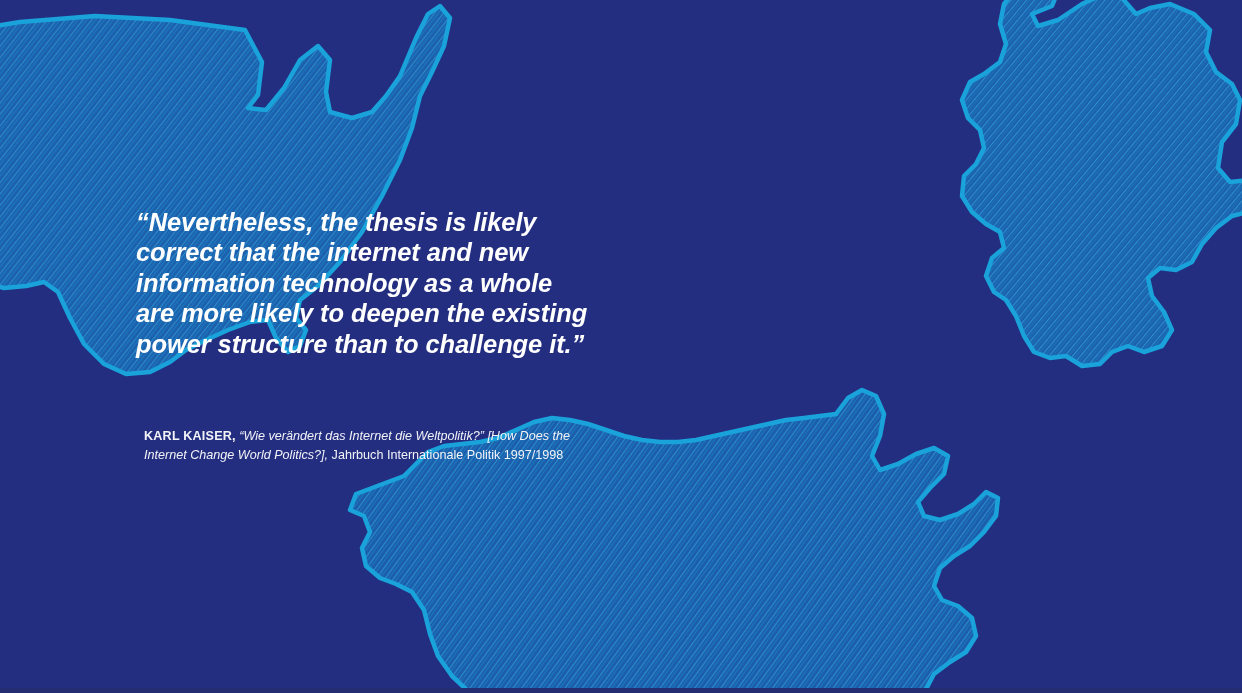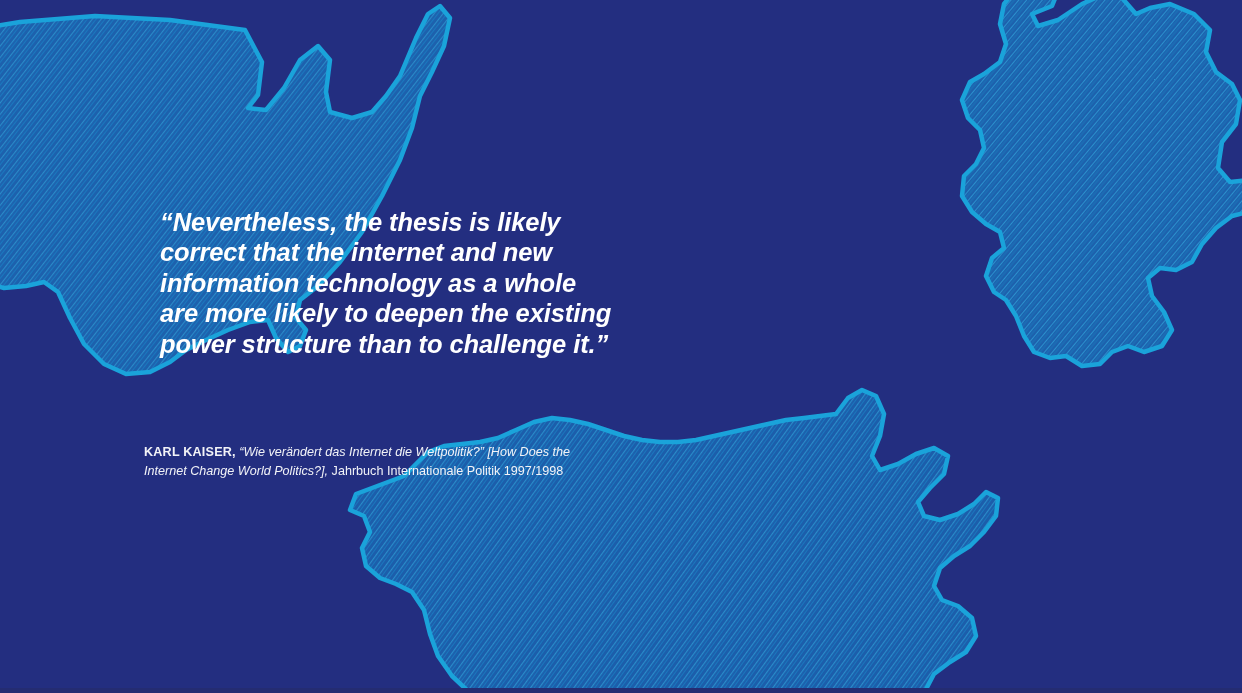--- a/index.html
+++ b/index.html
@@ -23,38 +23,38 @@
     inset: 0;
     width: 100%;
     height: 100%;
     pointer-events: none;
   }
   .map-shape { pointer-events: none; }
 
   
   #quote-block {
     position: absolute;
-    left: 160px;
+    left: 136px;
     top: 207px;
     width: 460px;
   }
   #quote-text {
     margin: 0;
     color: #ffffff;
     font-size: 25.5px;
     line-height: 30.4px;
     font-weight: bold;
     font-style: italic;
     letter-spacing: -0.1px;
     white-space: pre-line;
   }
   #attribution {
     position: absolute;
     left: 144px;
-    top: 443px;
+    top: 427px;
     width: 452px;
     color: #f2f3f7;
     font-size: 12.6px;
     line-height: 19.3px;
   }
   .attr-author {
     font-weight: bold;
     font-style: normal;
     letter-spacing: 0.2px;
   }

